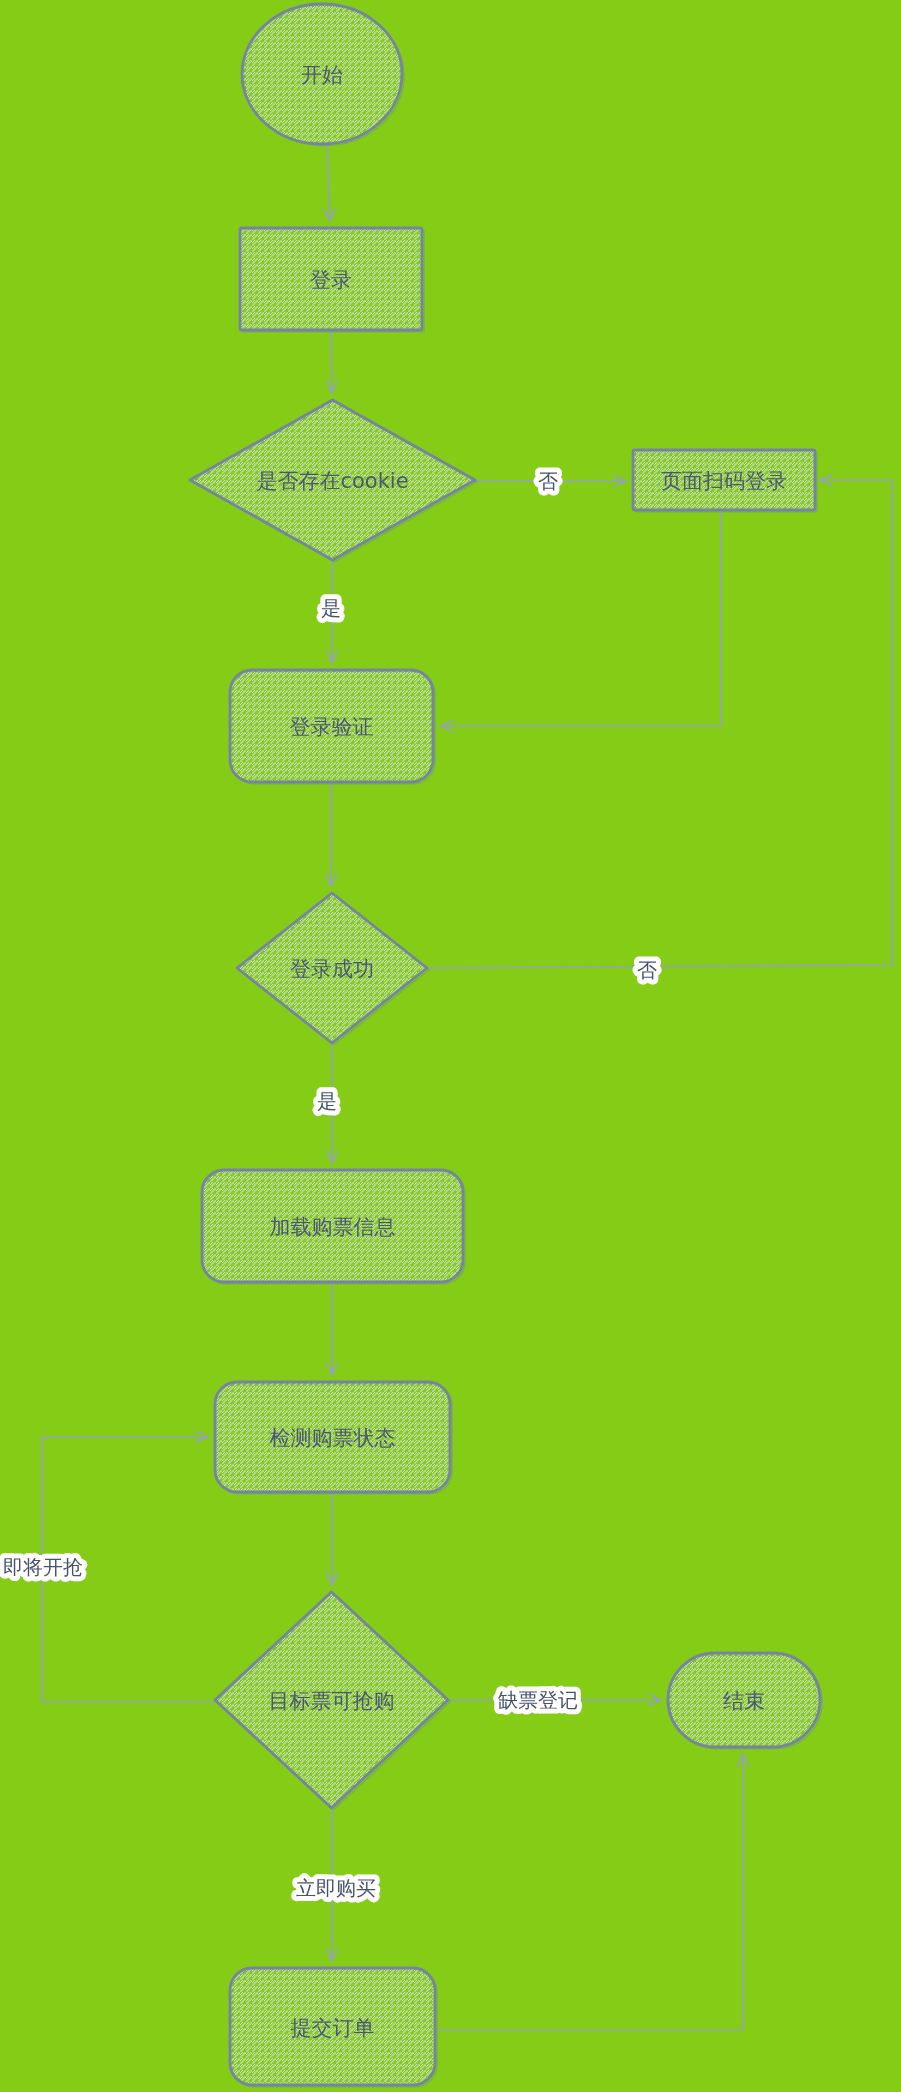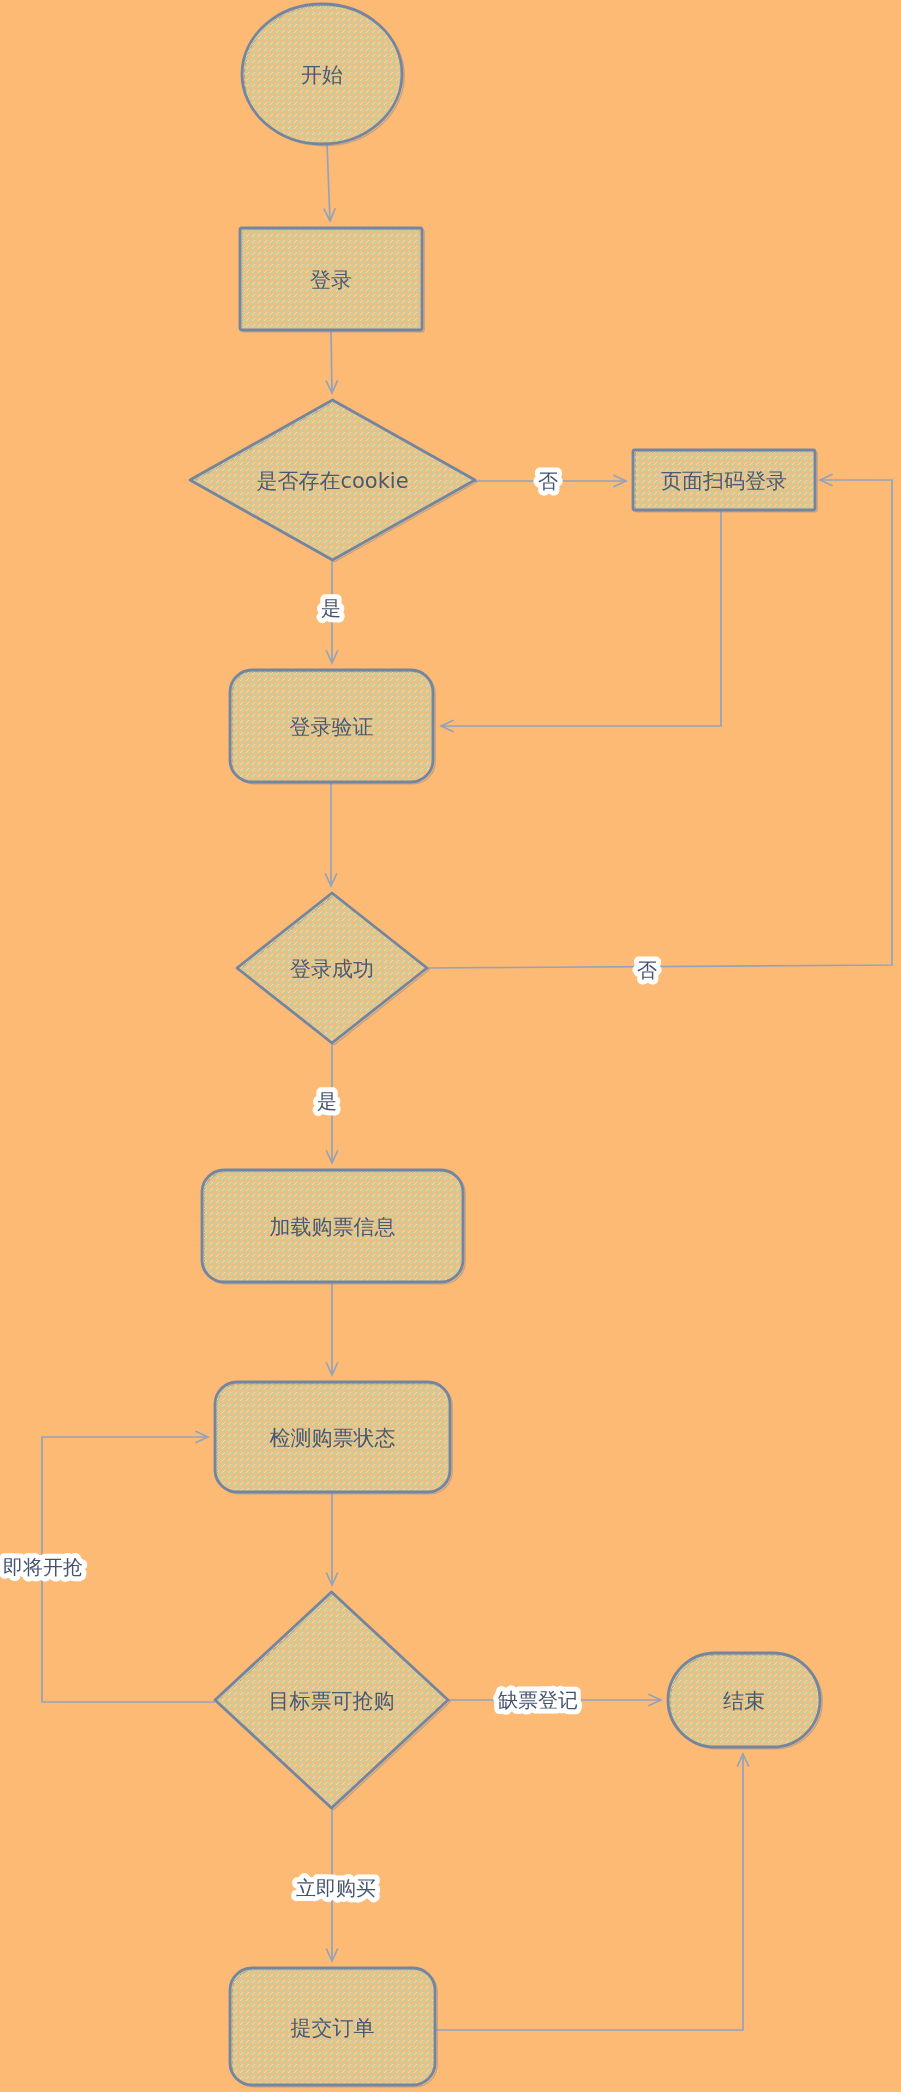--- a/index.html
+++ b/index.html
@@ -5,21 +5,21 @@
   html, body {
     margin: 0;
     padding: 0;
     background: #ffffff;
     font-family: "DejaVu Sans", "Liberation Sans", sans-serif;
   }
   #stage {
     position: relative;
     width: 901px;
     height: 2092px;
-    background: #fdba74;
+    background: #84cc16;
     overflow: hidden;
   }
   svg text {
     font-family: "DejaVu Sans", "Liberation Sans", sans-serif;
   }
   .node-label {
     font-size: 21px;
     fill: #4b5873;
   }
   .edge-label {

